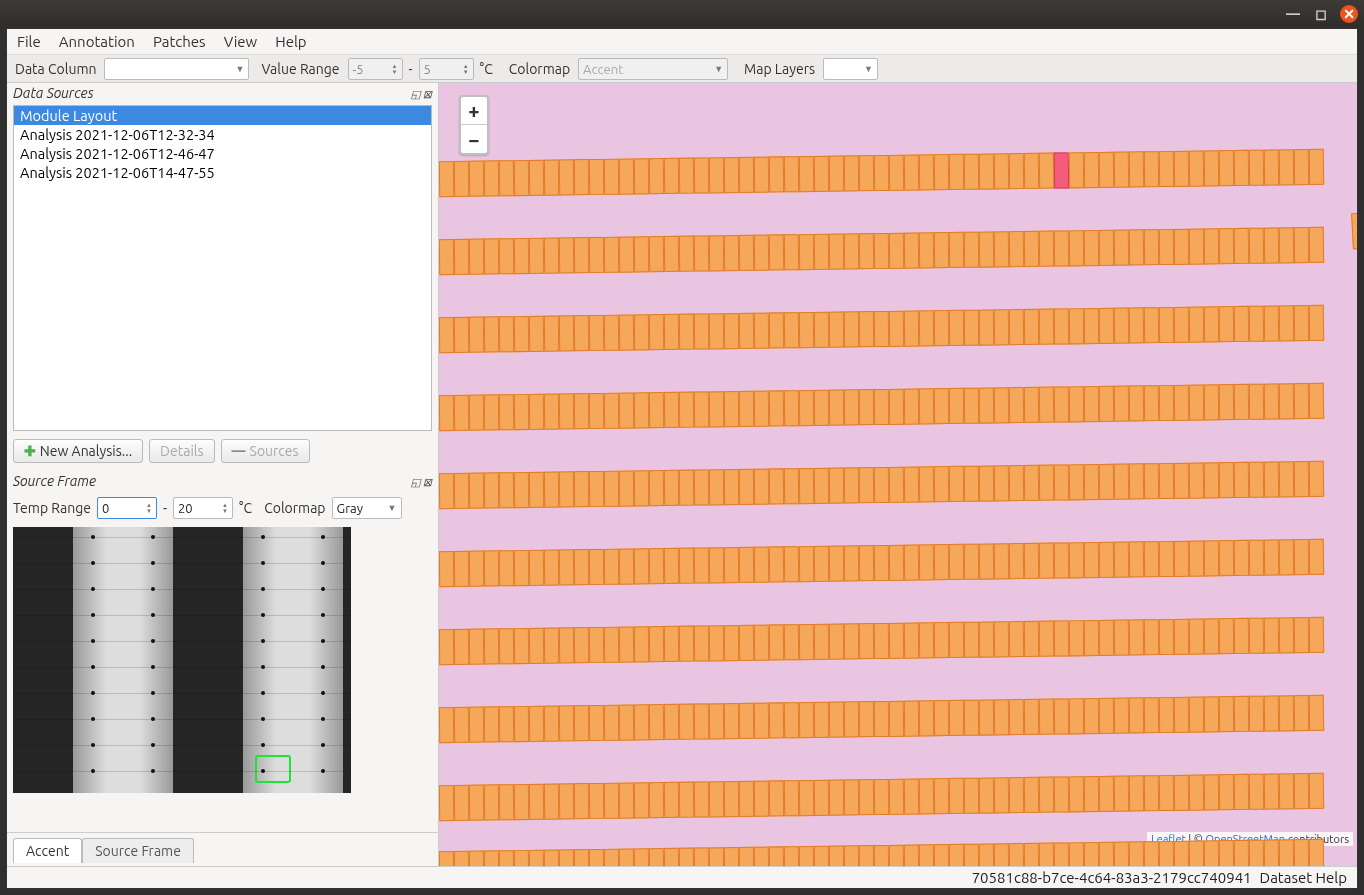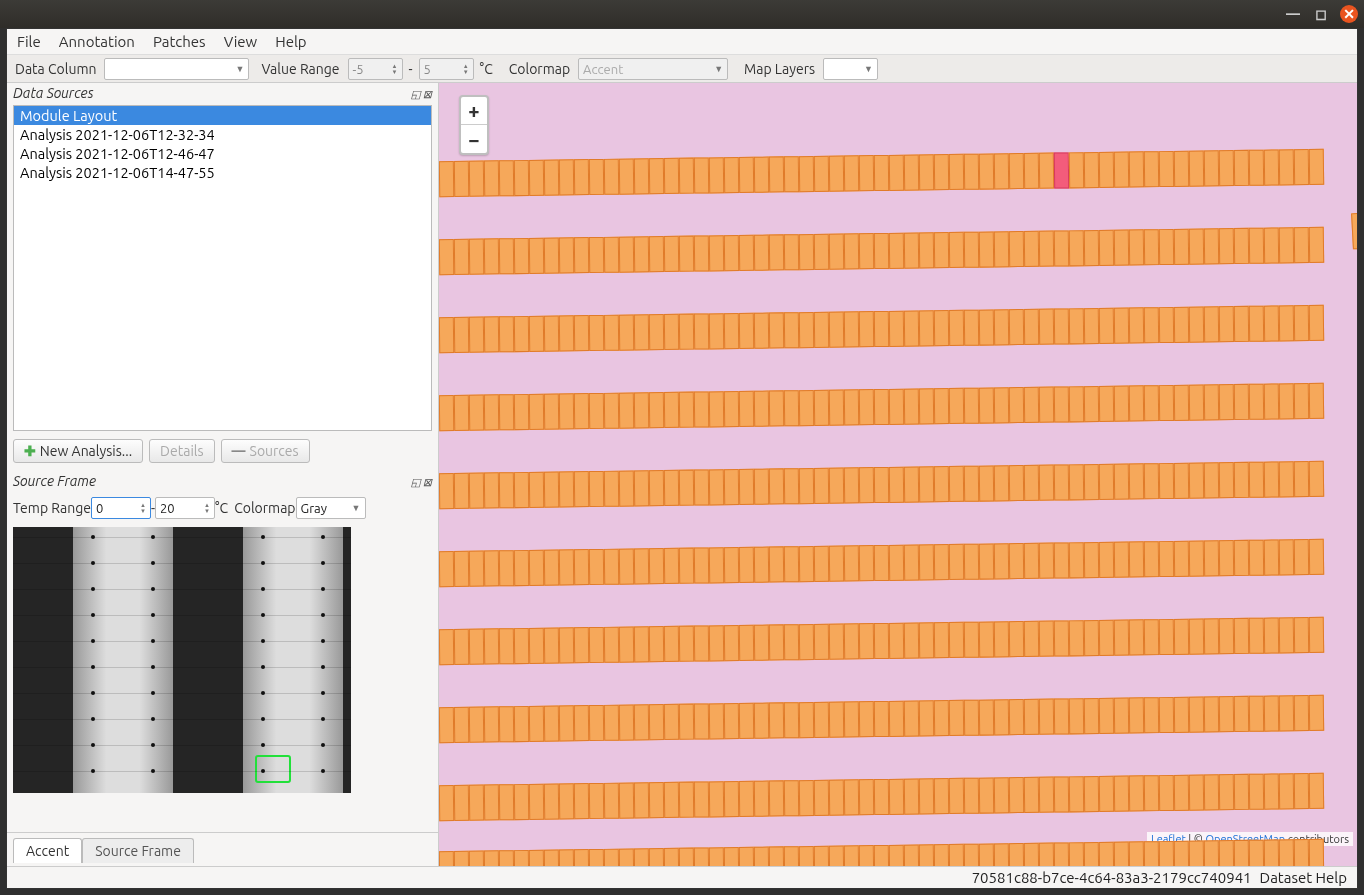--- a/index.html
+++ b/index.html
@@ -25,21 +25,21 @@
 .panel-title { height: 22px; font-size: 14px; color: #333; padding: 2px 6px; display: flex; justify-content: space-between; font-style: italic; }
 .panel-title .tools span { font-size: 11px; color:#555; margin-left:2px; cursor:default;}
 .list { background: #fff; border: 1px solid #bbb; margin: 0 6px; flex-shrink:0; height: 326px; overflow:auto; font-size:14.5px; }
 .list .item { padding: 1px 6px; cursor: default; }
 .list .item.selected { background: #3b89e0; color: #fff; }
 .btn-row { display: flex; gap: 6px; padding: 8px 6px; }
 .btn { border: 1px solid #bbb; background: linear-gradient(#fdfdfd,#e8e8e8); border-radius: 3px; padding: 3px 10px; font-size: 14px; color: #333; display:flex; align-items:center; gap:4px;}
 .btn.disabled { color: #aaa; }
 .btn .plus { color:#4caf50; font-weight:bold;}
 .btn .minus { color:#888; font-weight:bold;}
-.sf-controls { display:flex; align-items:center; padding: 4px 6px; font-size:14px; color:#333;}
+.sf-controls { display:flex; align-items:center; gap:6px; padding: 4px 6px; font-size:14px; color:#333;}
 .sf-controls .spin { width:60px; color:#222; background:#fff;}
 .sf-controls .combo { width:70px; color:#222;}
 .thermal { margin: 4px 6px; width: 338px; height: 266px; background:#1a1a1a; position:relative; overflow:hidden;}
 .thermal .col { position:absolute; top:0; bottom:0; background: linear-gradient(90deg,#999,#ddd,#ddd,#999);}
 .thermal .col.c1 { left:60px; width:100px;}
 .thermal .col.c2 { left:230px; width:100px;}
 .thermal .hline { position:absolute; left:0; right:0; height:1px; background:rgba(0,0,0,.15);}
 .thermal .dot { position:absolute; width:4px; height:4px; background:#111; border-radius:2px;}
 .thermal .sel { position:absolute; border:2px solid #22e03a; left:242px; top:228px; width:36px; height:28px; border-radius:3px;}
 .thermal .shade { position:absolute; top:0; bottom:0; background:rgba(40,40,40,.85);}

